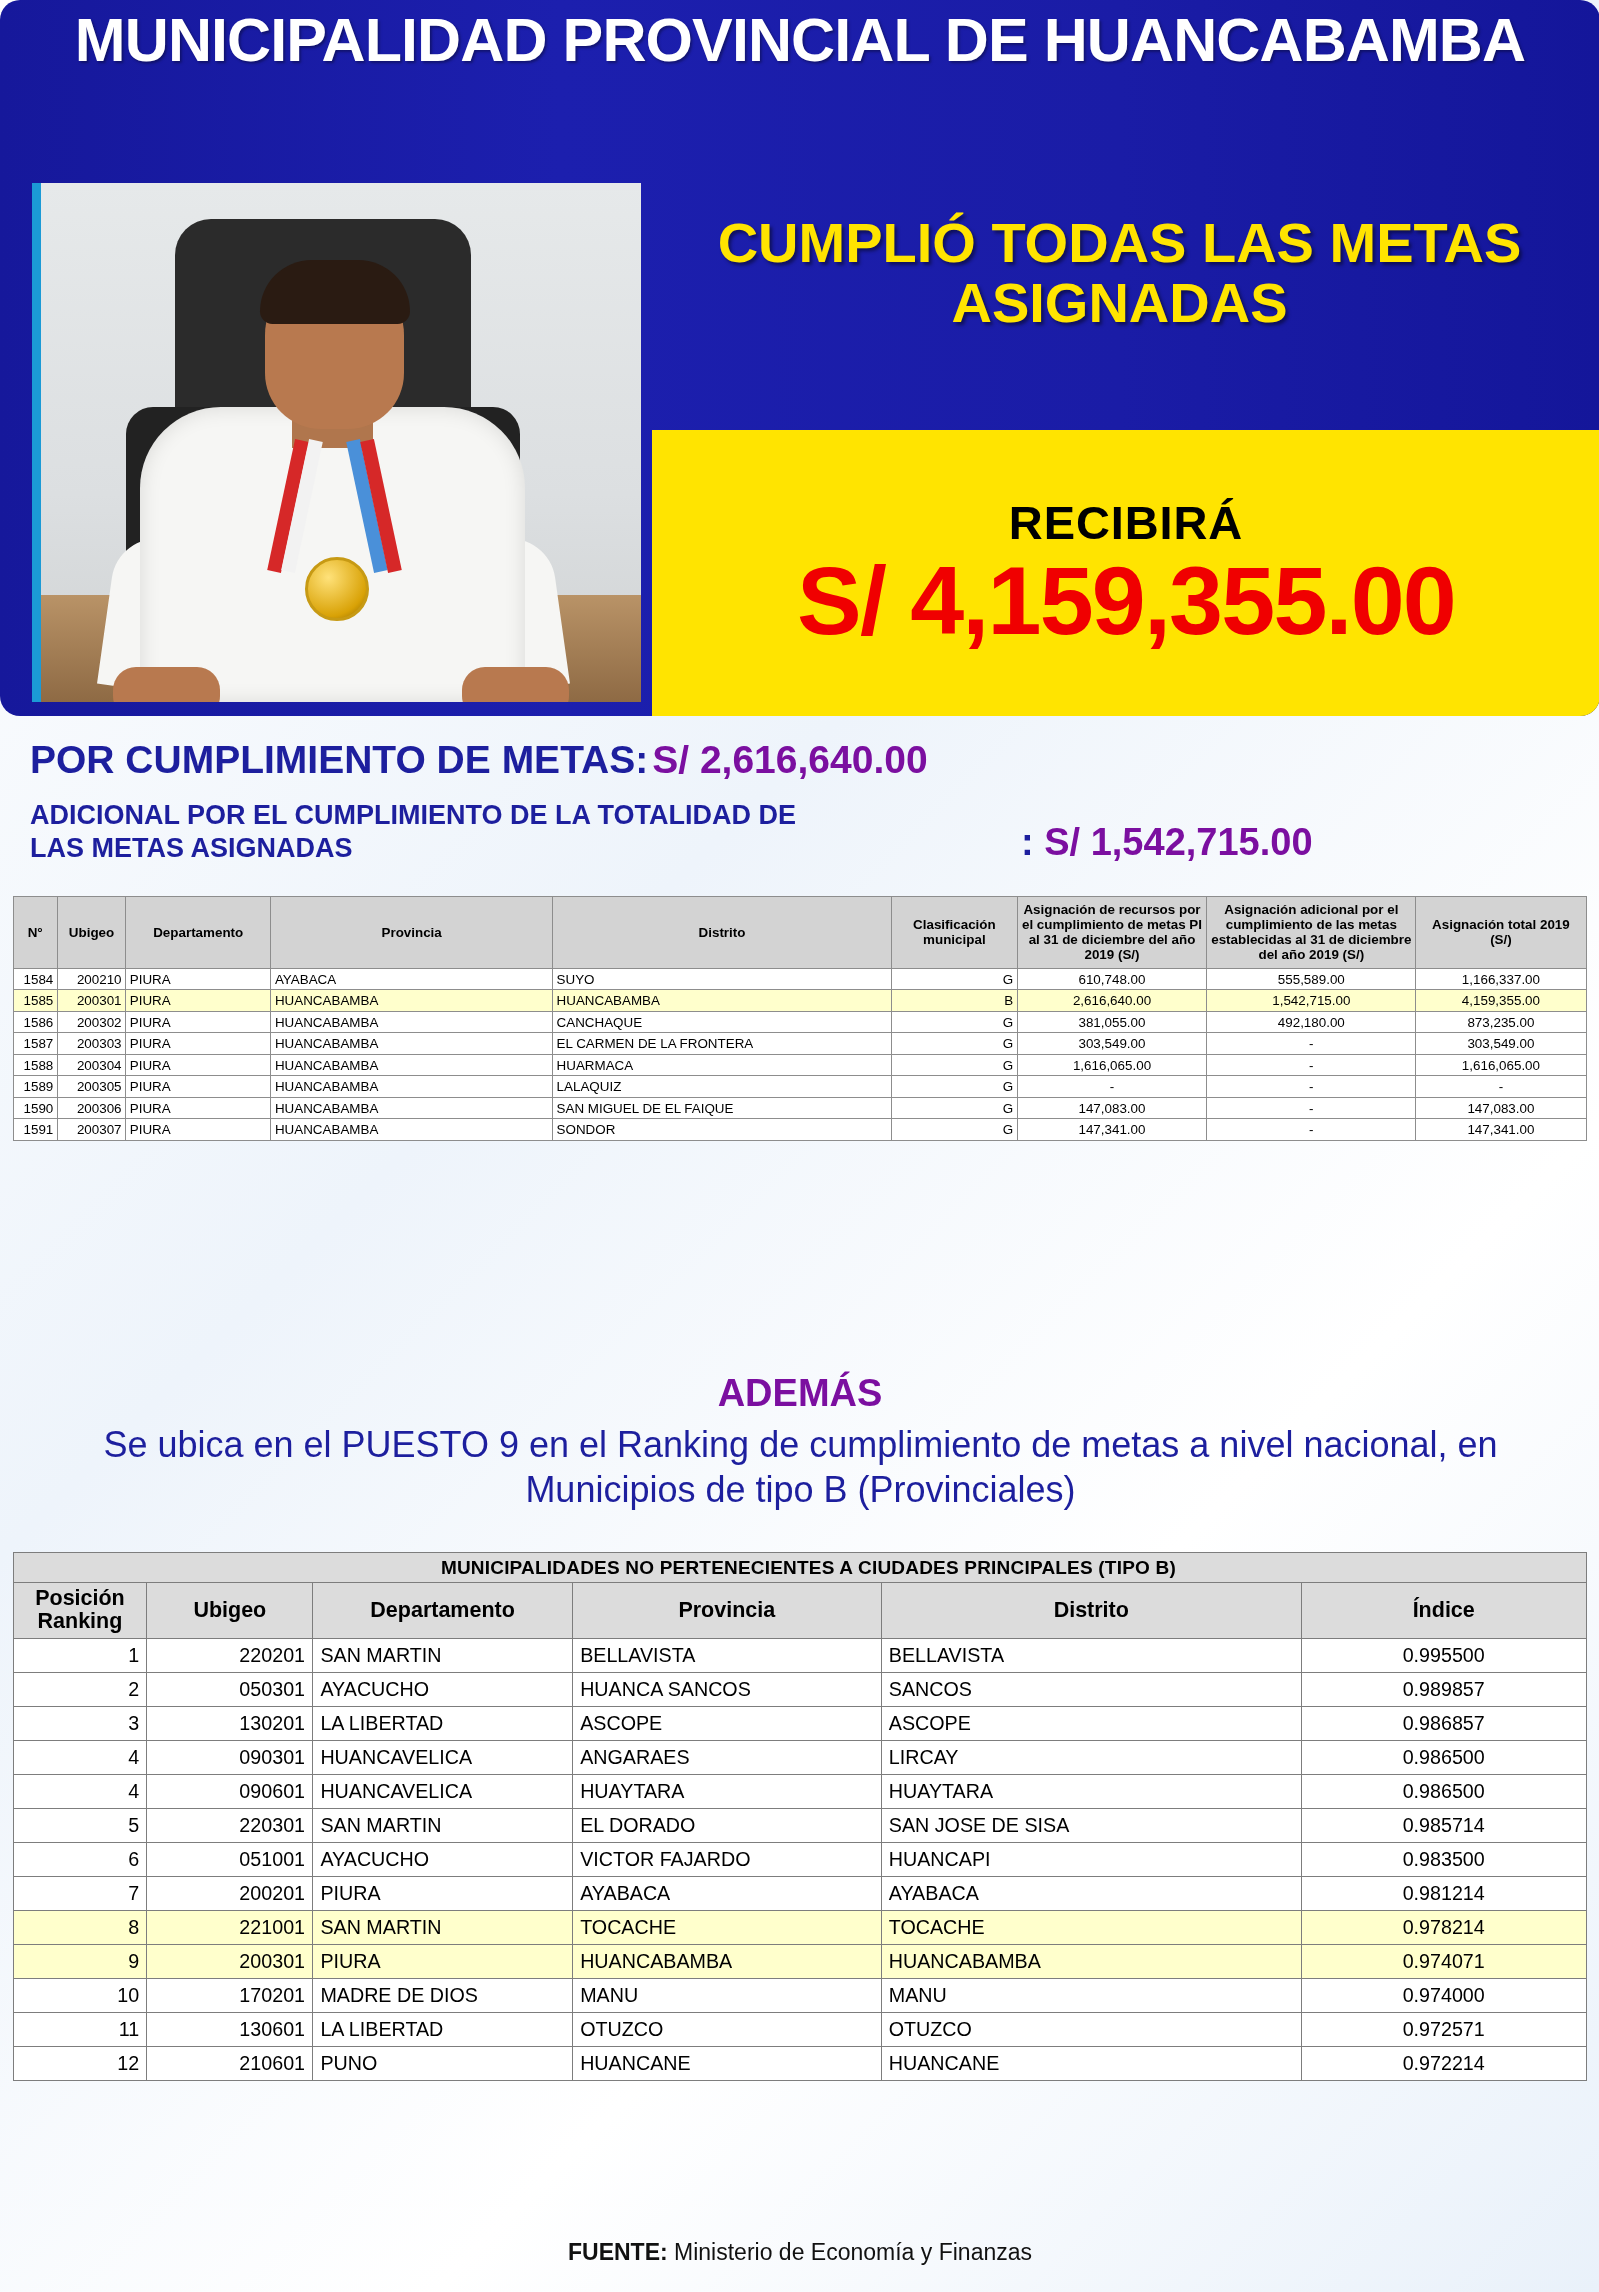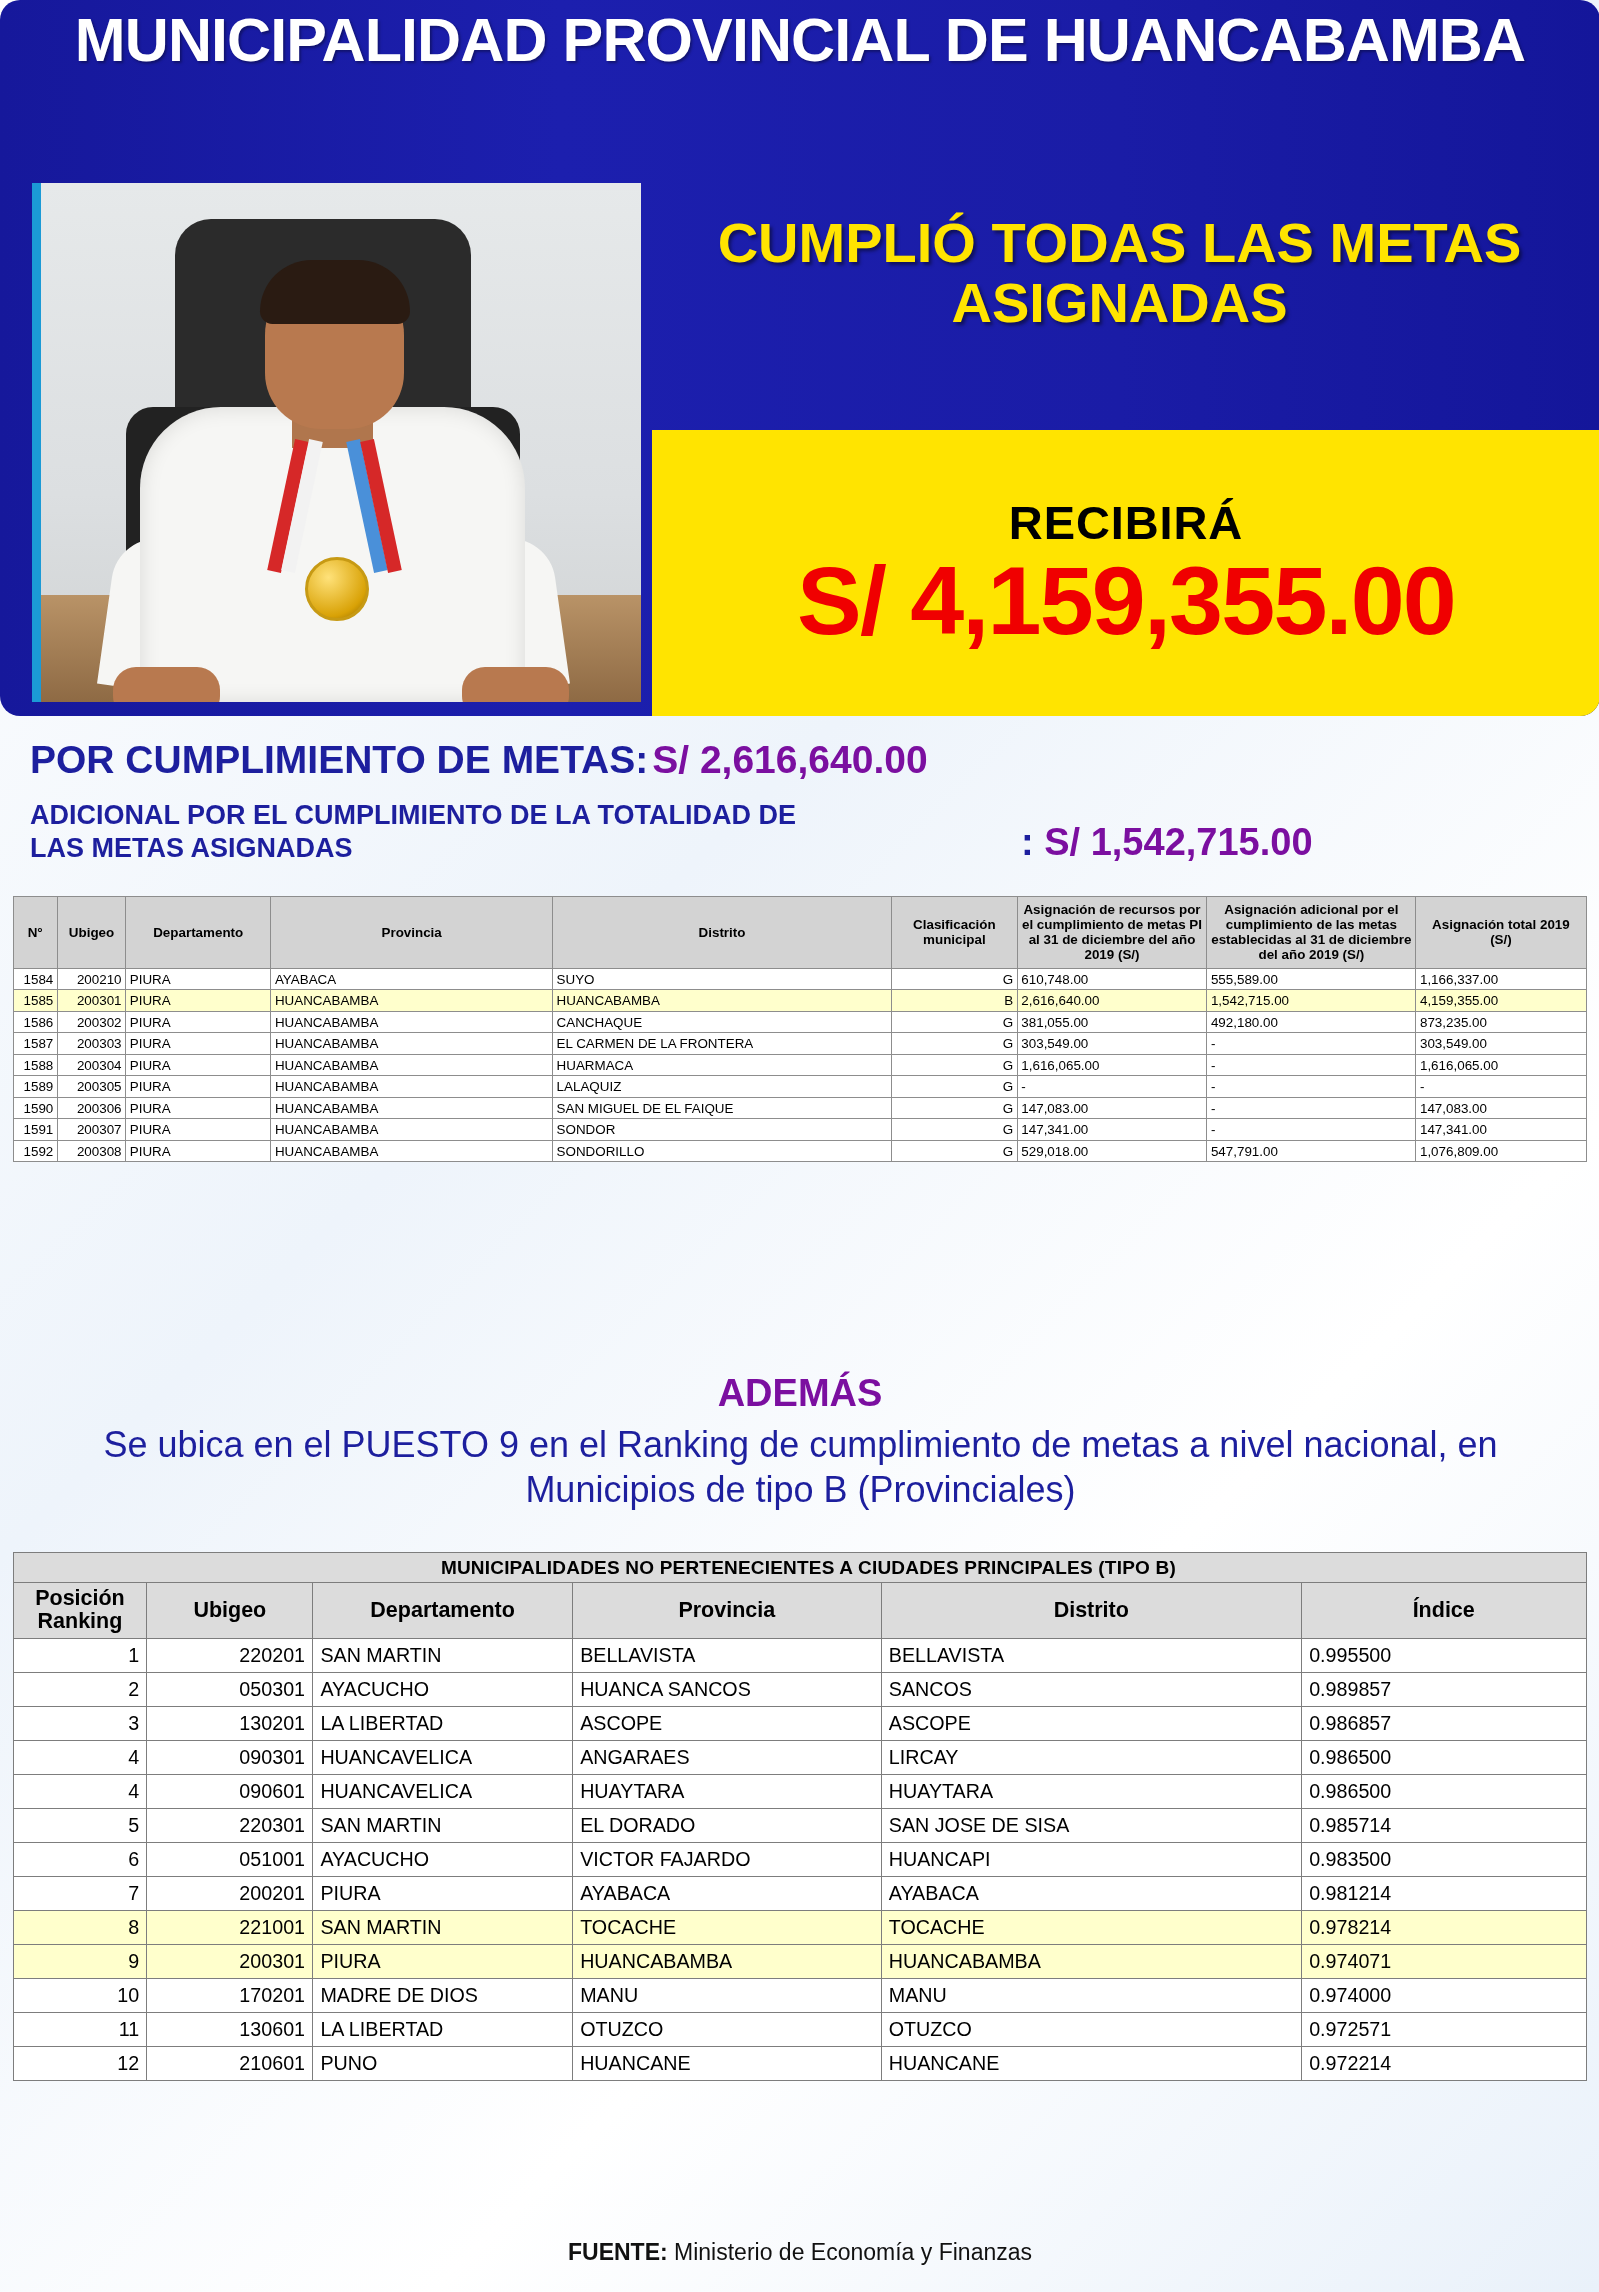--- a/index.html
+++ b/index.html
@@ -98,21 +98,21 @@
   
   .t1wrap { position:absolute; top:896px; left:12.5px; width:1574px; }
   table { border-collapse: collapse; width:100%; }
   .t1 th, .t1 td { border:0.9px solid #8d8d8d; font-size:13.4px; padding:0.9px 3.6px; }
   .t1 thead th {
     background:#d3d3d3; font-weight:bold; font-size:13.4px;
     text-align:center; vertical-align:middle; padding:5.4px 3.6px; line-height:1.12;
   }
   .t1 tbody td { background:#ffffff; height:21.5px; }
   .t1 tbody tr.hl td { background:#ffffcc; }
-  .num { text-align:left; }
+  .num { text-align:center; }
   .ctr { text-align:right; }
 
   
   .ademas { position:absolute; top:1372px; left:0; width:1600px; text-align:center; color:#7b0fa0; font-size:38px; font-weight:bold; }
   .rank-text { position:absolute; top:1422px; left:16px; width:1569px; text-align:center; color:#1d1f9e; font-size:36px; font-weight:normal; line-height:1.25; }
 
   
   .t2wrap { position:absolute; top:1552px; left:12.5px; width:1574px; }
   .t2 th, .t2 td { border:0.9px solid #7d7d7d; font-size:19.7px; padding:3.6px 7.2px; }
   .t2 .title-row th { background:#dcdcdc; text-align:center; font-size:19px; font-weight:bold; letter-spacing:0.2px;padding-left:25px; }
@@ -279,31 +279,20 @@
             <td class="ctr">1591</td>
             <td class="ctr">200307</td>
             <td class="">PIURA</td>
             <td class="">HUANCABAMBA</td>
             <td class="">SONDOR</td>
             <td class="ctr">G</td>
             <td class="num">147,341.00</td>
             <td class="num">-</td>
             <td class="num">147,341.00</td>
           </tr>
-          <tr>
-            <td class="ctr">1592</td>
-            <td class="ctr">200308</td>
-            <td class="">PIURA</td>
-            <td class="">HUANCABAMBA</td>
-            <td class="">SONDORILLO</td>
-            <td class="ctr">G</td>
-            <td class="num">529,018.00</td>
-            <td class="num">547,791.00</td>
-            <td class="num">1,076,809.00</td>
-          </tr>
         </tbody>
     </table>
   </div>
 
   <div class="ademas">ADEMÁS</div>
   <div class="rank-text">Se ubica en el PUESTO 9 en el Ranking de cumplimiento de metas a nivel nacional, en Municipios de tipo B (Provinciales)</div>
 
   <div class="t2wrap">
     <table class="t2">
       <colgroup>

